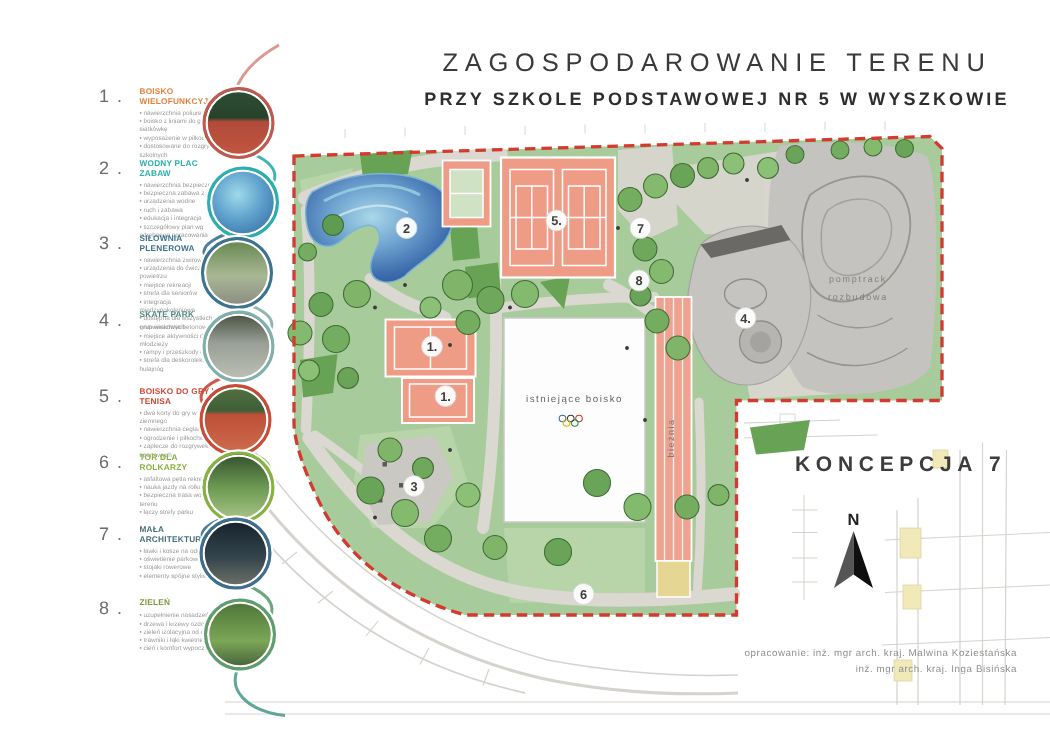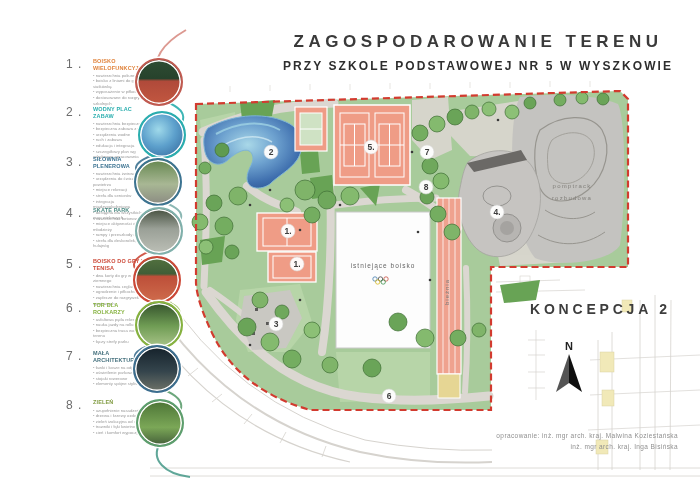--- a/index.html
+++ b/index.html
@@ -1,21 +1,21 @@
 <!DOCTYPE html>
 <html><head>
 <meta charset="utf-8">
 <style>
   html,body{margin:0;padding:0;background:#ffffff;}
   .sheet{position:relative;width:700px;height:494px;background:#fff;overflow:hidden;
          font-family:"Liberation Sans", sans-serif;}
   svg{position:absolute;left:0;top:0;}
   
   .titleblock{position:absolute;left:272px;top:32px;width:412px;text-align:center;}
-  .title1{font-size:17px;letter-spacing:4.5px;color:#3a3a3a;font-weight:700;white-space:nowrap;}
+  .title1{font-size:17px;letter-spacing:4.5px;color:#3a3a3a;font-weight:400;white-space:nowrap;}
   .title2{margin-top:7px;font-size:12px;letter-spacing:2.1px;color:#2e2e2e;font-weight:bold;white-space:nowrap;}
   
   .concept{position:absolute;left:530px;top:301px;font-size:14px;letter-spacing:3.8px;
            color:#3d3d3d;font-weight:600;white-space:nowrap;}
   .credits{position:absolute;right:22px;top:430px;text-align:right;font-size:6.5px;
            color:#8f8f8f;line-height:1.7;letter-spacing:.4px;}
   
   .li{position:absolute;left:0;width:210px;}
   .lnum{position:absolute;left:66px;top:0;font-size:12px;color:#6c6c6c;letter-spacing:1px;}
   .ltext{position:absolute;left:93px;top:1px;width:116px;transform:scale(.5);transform-origin:0 0;}
@@ -298,21 +298,21 @@
       <path d="M159,388 C188,398 188,413 163,423" stroke="#5d9e6e"></path>
       <path d="M160,443 C150,460 165,474 190,477" stroke="#4f9e8e"></path>
     </g>
   </svg>
 
   <div class="titleblock">
     <div class="title1">ZAGOSPODAROWANIE TERENU</div>
     <div class="title2">PRZY SZKOLE PODSTAWOWEJ NR 5 W WYSZKOWIE</div>
   </div>
 
-  <div class="concept">KONCEPCJA 2</div>
+  <div class="concept">KONCEPCJA 7</div>
   <div class="credits">
     <div>opracowanie: inż. mgr arch. kraj. Malwina Koziestańska</div>
     <div>inż. mgr arch. kraj. Inga Bisińska</div>
   </div>
 
   <div class="li" style="top:57px">
     <div class="lnum">1 .</div>
     <div class="ltext">
         <div class="lhead" style="color: rgb(224, 131, 60);">BOISKO WIELOFUNKCYJNE</div>
     <div class="lbul">

